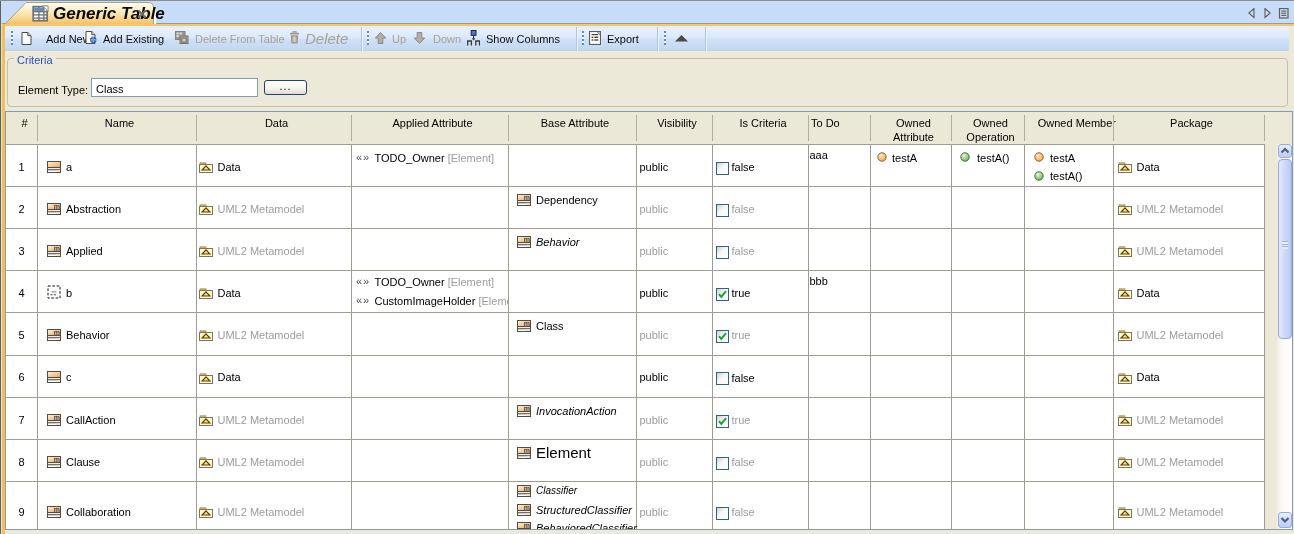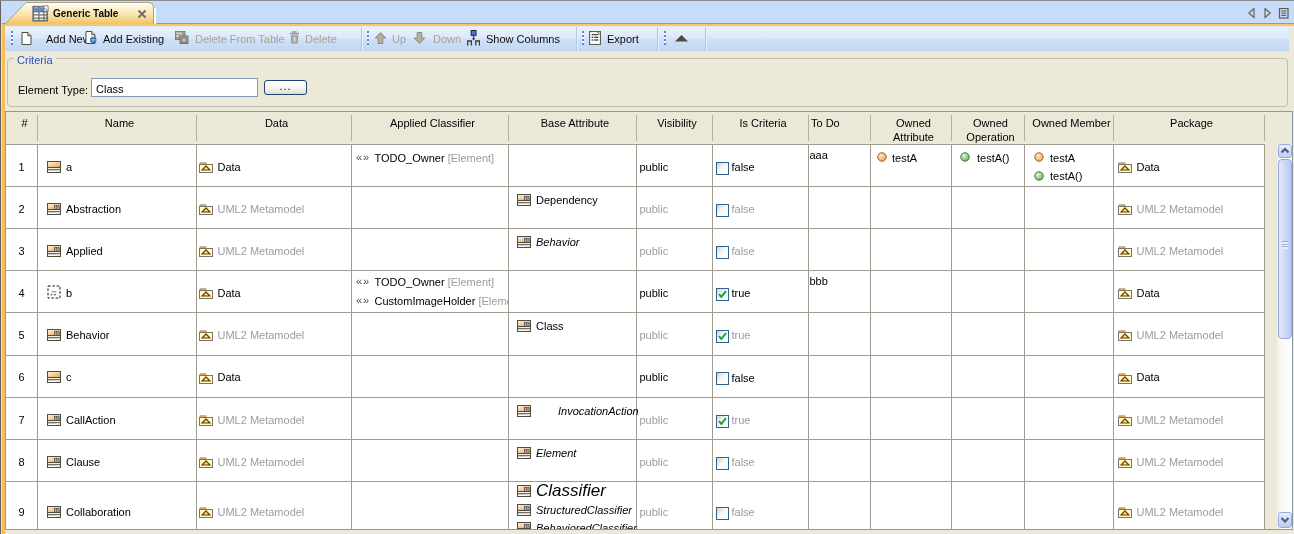--- a/index.html
+++ b/index.html
@@ -19,21 +19,21 @@
     <rect x="1.2" y="1.7" width="14" height="14" fill="#fff" stroke="#707070" stroke-width="1.7"></rect>
     <rect x="2.2" y="2.8" width="4.3" height="3.4" fill="#5c8bd3"></rect>
     <rect x="7.3" y="2.8" width="4.3" height="3.4" fill="#5c8bd3"></rect>
     <line x1="6.9" y1="1.7" x2="6.9" y2="15.7" stroke="#707070" stroke-width="1.3"></line>
     <line x1="11.9" y1="1.7" x2="11.9" y2="15.7" stroke="#707070" stroke-width="1.3"></line>
     <line x1="1.2" y1="6.7" x2="15.2" y2="6.7" stroke="#707070" stroke-width="1.3"></line>
     <line x1="1.2" y1="9.9" x2="15.2" y2="9.9" stroke="#707070" stroke-width="1.3"></line>
     <line x1="1.2" y1="13.1" x2="15.2" y2="13.1" stroke="#707070" stroke-width="1.3"></line>
     <path d="M10.6 0.9 L16.1 6.4 V0.9 Z" fill="#fdfdfb" stroke="#8a8a8a" stroke-width="1"></path>
   </svg>
-<span style="position:absolute;left:53px;top:6.5px;font-size:10px;color:#0a0a0a;line-height:14px;white-space:nowrap;font-weight:bold;">Generic Table</span>
+<span style="position:absolute;left:53px;top:6.5px;font-size:17px;color:#0a0a0a;line-height:14px;white-space:nowrap;font-weight:bold;font-style:italic;">Generic Table</span>
 <svg style="position:absolute;left:137px;top:9px;" width="10" height="10" viewBox="0 0 10 10">
     <path d="M1.5 1.5 L8.5 8.5 M8.5 1.5 L1.5 8.5" stroke="#6d6d6d" stroke-width="1.8"></path>
   </svg>
 <svg style="position:absolute;left:1248px;top:7.5px;" width="42" height="11" viewBox="0 0 42 11">
     <polygon points="6,0.5 6,9.5 0.8,5" fill="none" stroke="#5e5e54" stroke-width="1.1"></polygon>
     <polygon points="17,0.5 17,9.5 22.2,5" fill="none" stroke="#5e5e54" stroke-width="1.1"></polygon>
     <rect x="31.5" y="0.5" width="8.5" height="9.5" fill="none" stroke="#5e5e54" stroke-width="1.2"></rect>
     <line x1="33.3" y1="3" x2="38.3" y2="3" stroke="#5e5e54" stroke-width="1.1"></line>
     <line x1="33.3" y1="5.2" x2="38.3" y2="5.2" stroke="#5e5e54" stroke-width="1.1"></line>
     <line x1="33.3" y1="7.4" x2="38.3" y2="7.4" stroke="#5e5e54" stroke-width="1.1"></line>
@@ -78,21 +78,21 @@
   </svg>
 <span style="position:absolute;left:195px;top:32px;font-size:11px;color:#a8a292;line-height:14px;white-space:nowrap;">Delete From Table</span>
 <svg style="position:absolute;left:289px;top:31px;" width="11" height="13" viewBox="0 0 11 13">
     <rect x="1" y="1.8" width="9" height="1.6" fill="#98968c"></rect>
     <path d="M4 1.8 V0.8 H7 V1.8" fill="none" stroke="#98968c" stroke-width="1.2"></path>
     <path d="M1.8 4.2 H9.2 L8.6 12.5 H2.4 Z" fill="#98968c"></path>
     <line x1="4.2" y1="5.5" x2="4.2" y2="11.2" stroke="#dcdad2" stroke-width="0.9"></line>
     <line x1="5.5" y1="5.5" x2="5.5" y2="11.2" stroke="#dcdad2" stroke-width="0.9"></line>
     <line x1="6.8" y1="5.5" x2="6.8" y2="11.2" stroke="#dcdad2" stroke-width="0.9"></line>
   </svg>
-<span style="position:absolute;left:305px;top:32px;font-size:11px;color:#a8a292;line-height:14px;white-space:nowrap;">Delete</span>
+<span style="position:absolute;left:305px;top:32px;font-size:15px;color:#a8a292;line-height:14px;white-space:nowrap;font-style:italic;">Delete</span>
 <svg style="position:absolute;left:375px;top:32px;" width="11" height="12" viewBox="0 0 11 12">
     <polygon points="5.5,0.5 10.7,6 7.8,6 7.8,11.5 3.2,11.5 3.2,6 0.3,6" fill="#b2b0a6" stroke="#8c8a80"></polygon>
   </svg>
 <span style="position:absolute;left:392px;top:32px;font-size:11px;color:#a8a292;line-height:14px;white-space:nowrap;">Up</span>
 <svg style="position:absolute;left:414px;top:32px;" width="11" height="12" viewBox="0 0 11 12">
     <polygon points="5.5,11.5 10.7,6 7.8,6 7.8,0.5 3.2,0.5 3.2,6 0.3,6" fill="#b2b0a6" stroke="#8c8a80"></polygon>
   </svg>
 <span style="position:absolute;left:433px;top:32px;font-size:11px;color:#a8a292;line-height:14px;white-space:nowrap;">Down</span>
 <svg style="position:absolute;left:467px;top:30px;" width="13" height="16" viewBox="0 0 13 16">
     <rect x="4.2" y="0.5" width="4.8" height="4.8" fill="#4d77d6" stroke="#20203a"></rect>
@@ -121,28 +121,28 @@
 <div style="position:absolute;left:91px;top:78px;width:167px;height:19px;border:1px solid #7f9db9;background:#fff;box-sizing:border-box"></div>
 <span style="position:absolute;left:96px;top:81.5px;font-size:11px;color:#000;line-height:14px;white-space:nowrap;">Class</span>
 <div style="position:absolute;left:264px;top:80px;width:43px;height:15px;border:1px solid #1d4479;border-radius:3px;box-sizing:border-box;background:linear-gradient(180deg,#ffffff 0,#f4f3ec 60%,#dfddca 100%)"></div>
 <div style="position:absolute;left:264px;top:79.5px;width:43px;text-align:center;font-size:11px;color:#000;letter-spacing:1px">...</div>
 <div style="position:absolute;left:5px;top:111px;width:1288px;height:419px;border:1px solid #7f9db9;box-sizing:border-box"></div>
 <div style="position:absolute;left:6px;top:112px;width:1259px;height:32px;background:#ebe8d7"></div>
 <div style="position:absolute;left:6px;top:144px;width:1259px;height:385px;background:#fff"></div>
 <div style="position:absolute;left:9px;top:115.5px;width:31px;text-align:center;font-size:11px;color:#000;line-height:14px">#</div>
 <div style="position:absolute;left:40px;top:115.5px;width:159px;text-align:center;font-size:11px;color:#000;line-height:14px">Name</div>
 <div style="position:absolute;left:199px;top:115.5px;width:155px;text-align:center;font-size:11px;color:#000;line-height:14px">Data</div>
-<div style="position:absolute;left:354px;top:115.5px;width:157px;text-align:center;font-size:11px;color:#000;line-height:14px">Applied Classifier</div>
+<div style="position:absolute;left:354px;top:115.5px;width:157px;text-align:center;font-size:11px;color:#000;line-height:14px">Applied Attribute</div>
 <div style="position:absolute;left:511px;top:115.5px;width:128px;text-align:center;font-size:11px;color:#000;line-height:14px">Base Attribute</div>
 <div style="position:absolute;left:639px;top:115.5px;width:76px;text-align:center;font-size:11px;color:#000;line-height:14px">Visibility</div>
 <div style="position:absolute;left:715px;top:115.5px;width:96px;text-align:center;font-size:11px;color:#000;line-height:14px">Is Criteria</div>
 <div style="position:absolute;left:811px;top:115.5px;width:62px;text-align:left;font-size:11px;color:#000;line-height:14px">To Do</div>
 <div style="position:absolute;left:873px;top:115.5px;width:81px;text-align:center;font-size:11px;color:#000;line-height:14px">Owned<br>Attribute</div>
 <div style="position:absolute;left:954px;top:115.5px;width:73px;text-align:center;font-size:11px;color:#000;line-height:14px">Owned<br>Operation</div>
-<div style="position:absolute;left:1027px;top:115.5px;width:89px;text-align:center;font-size:11px;color:#000;line-height:14px">Owned Member</div>
+<div style="position:absolute;left:1027px;top:115.5px;width:89px;text-align:right;font-size:11px;color:#000;line-height:14px">Owned Member</div>
 <div style="position:absolute;left:1116px;top:115.5px;width:151px;text-align:center;font-size:11px;color:#000;line-height:14px">Package</div>
 <div style="position:absolute;left:37px;top:115px;width:1px;height:26px;background:#b3b0a1"></div>
 <div style="position:absolute;left:196px;top:115px;width:1px;height:26px;background:#b3b0a1"></div>
 <div style="position:absolute;left:351px;top:115px;width:1px;height:26px;background:#b3b0a1"></div>
 <div style="position:absolute;left:508px;top:115px;width:1px;height:26px;background:#b3b0a1"></div>
 <div style="position:absolute;left:636px;top:115px;width:1px;height:26px;background:#b3b0a1"></div>
 <div style="position:absolute;left:712px;top:115px;width:1px;height:26px;background:#b3b0a1"></div>
 <div style="position:absolute;left:808px;top:115px;width:1px;height:26px;background:#b3b0a1"></div>
 <div style="position:absolute;left:870px;top:115px;width:1px;height:26px;background:#b3b0a1"></div>
 <div style="position:absolute;left:951px;top:115px;width:1px;height:26px;background:#b3b0a1"></div>
@@ -602,55 +602,55 @@
     </defs>
     <rect x="0.5" y="0.5" width="13" height="11" fill="#fff" stroke="#4e4e46"></rect>
     <rect x="1" y="1" width="12" height="5" fill="url(#g21)"></rect>
     <rect x="1" y="6" width="12" height="5" fill="#fff"></rect>
     <rect x="1" y="6" width="12" height="1.1" fill="#4e4e46"></rect>
     <rect x="1" y="8.2" width="12" height="1.1" fill="#4e4e46"></rect>
     <rect x="9" y="9.3" width="4" height="1.7" fill="#fbe3c2"></rect>
     <rect x="6.6" y="1.1" width="6.4" height="4.8" fill="#f9cf96"></rect>
     <text x="9.9" y="5.8" font-size="7" font-weight="bold" fill="#3b3b52" text-anchor="middle" font-family="Liberation Sans">m</text>
   </svg>
-<span style="position:absolute;left:536px;top:404px;font-size:11px;color:#000;line-height:14px;white-space:nowrap;font-style:italic;margin-left:22px;">InvocationAction</span>
+<span style="position:absolute;left:536px;top:404px;font-size:11px;color:#000;line-height:14px;white-space:nowrap;font-style:italic;">InvocationAction</span>
 <svg style="position:absolute;left:517px;top:447px;" width="14" height="12" viewBox="0 0 14 12">
     <defs>
       <linearGradient id="g22" x1="0" y1="0" x2="1" y2="1">
         <stop offset="0" stop-color="#fdf0dd"></stop>
         <stop offset="1" stop-color="#f0a74e"></stop>
       </linearGradient>
     </defs>
     <rect x="0.5" y="0.5" width="13" height="11" fill="#fff" stroke="#4e4e46"></rect>
     <rect x="1" y="1" width="12" height="5" fill="url(#g22)"></rect>
     <rect x="1" y="6" width="12" height="5" fill="#fff"></rect>
     <rect x="1" y="6" width="12" height="1.1" fill="#4e4e46"></rect>
     <rect x="1" y="8.2" width="12" height="1.1" fill="#4e4e46"></rect>
     <rect x="9" y="9.3" width="4" height="1.7" fill="#fbe3c2"></rect>
     <rect x="6.6" y="1.1" width="6.4" height="4.8" fill="#f9cf96"></rect>
     <text x="9.9" y="5.8" font-size="7" font-weight="bold" fill="#3b3b52" text-anchor="middle" font-family="Liberation Sans">m</text>
   </svg>
-<span style="position:absolute;left:536px;top:446px;font-size:11px;color:#000;line-height:14px;white-space:nowrap;font-style:italic;">Element</span>
+<span style="position:absolute;left:536px;top:446px;font-size:15px;color:#000;line-height:14px;white-space:nowrap;">Element</span>
 <svg style="position:absolute;left:517px;top:485px;" width="14" height="12" viewBox="0 0 14 12">
     <defs>
       <linearGradient id="g23" x1="0" y1="0" x2="1" y2="1">
         <stop offset="0" stop-color="#fdf0dd"></stop>
         <stop offset="1" stop-color="#f0a74e"></stop>
       </linearGradient>
     </defs>
     <rect x="0.5" y="0.5" width="13" height="11" fill="#fff" stroke="#4e4e46"></rect>
     <rect x="1" y="1" width="12" height="5" fill="url(#g23)"></rect>
     <rect x="1" y="6" width="12" height="5" fill="#fff"></rect>
     <rect x="1" y="6" width="12" height="1.1" fill="#4e4e46"></rect>
     <rect x="1" y="8.2" width="12" height="1.1" fill="#4e4e46"></rect>
     <rect x="9" y="9.3" width="4" height="1.7" fill="#fbe3c2"></rect>
     <rect x="6.6" y="1.1" width="6.4" height="4.8" fill="#f9cf96"></rect>
     <text x="9.9" y="5.8" font-size="7" font-weight="bold" fill="#3b3b52" text-anchor="middle" font-family="Liberation Sans">m</text>
   </svg>
-<span style="position:absolute;left:536px;top:484px;font-size:17px;color:#000;line-height:14px;white-space:nowrap;font-style:italic;">Classifier</span>
+<span style="position:absolute;left:536px;top:484px;font-size:10px;color:#000;line-height:14px;white-space:nowrap;font-style:italic;">Classifier</span>
 <svg style="position:absolute;left:517px;top:503.5px;" width="14" height="12" viewBox="0 0 14 12">
     <defs>
       <linearGradient id="g24" x1="0" y1="0" x2="1" y2="1">
         <stop offset="0" stop-color="#fdf0dd"></stop>
         <stop offset="1" stop-color="#f0a74e"></stop>
       </linearGradient>
     </defs>
     <rect x="0.5" y="0.5" width="13" height="11" fill="#fff" stroke="#4e4e46"></rect>
     <rect x="1" y="1" width="12" height="5" fill="url(#g24)"></rect>
     <rect x="1" y="6" width="12" height="5" fill="#fff"></rect>

